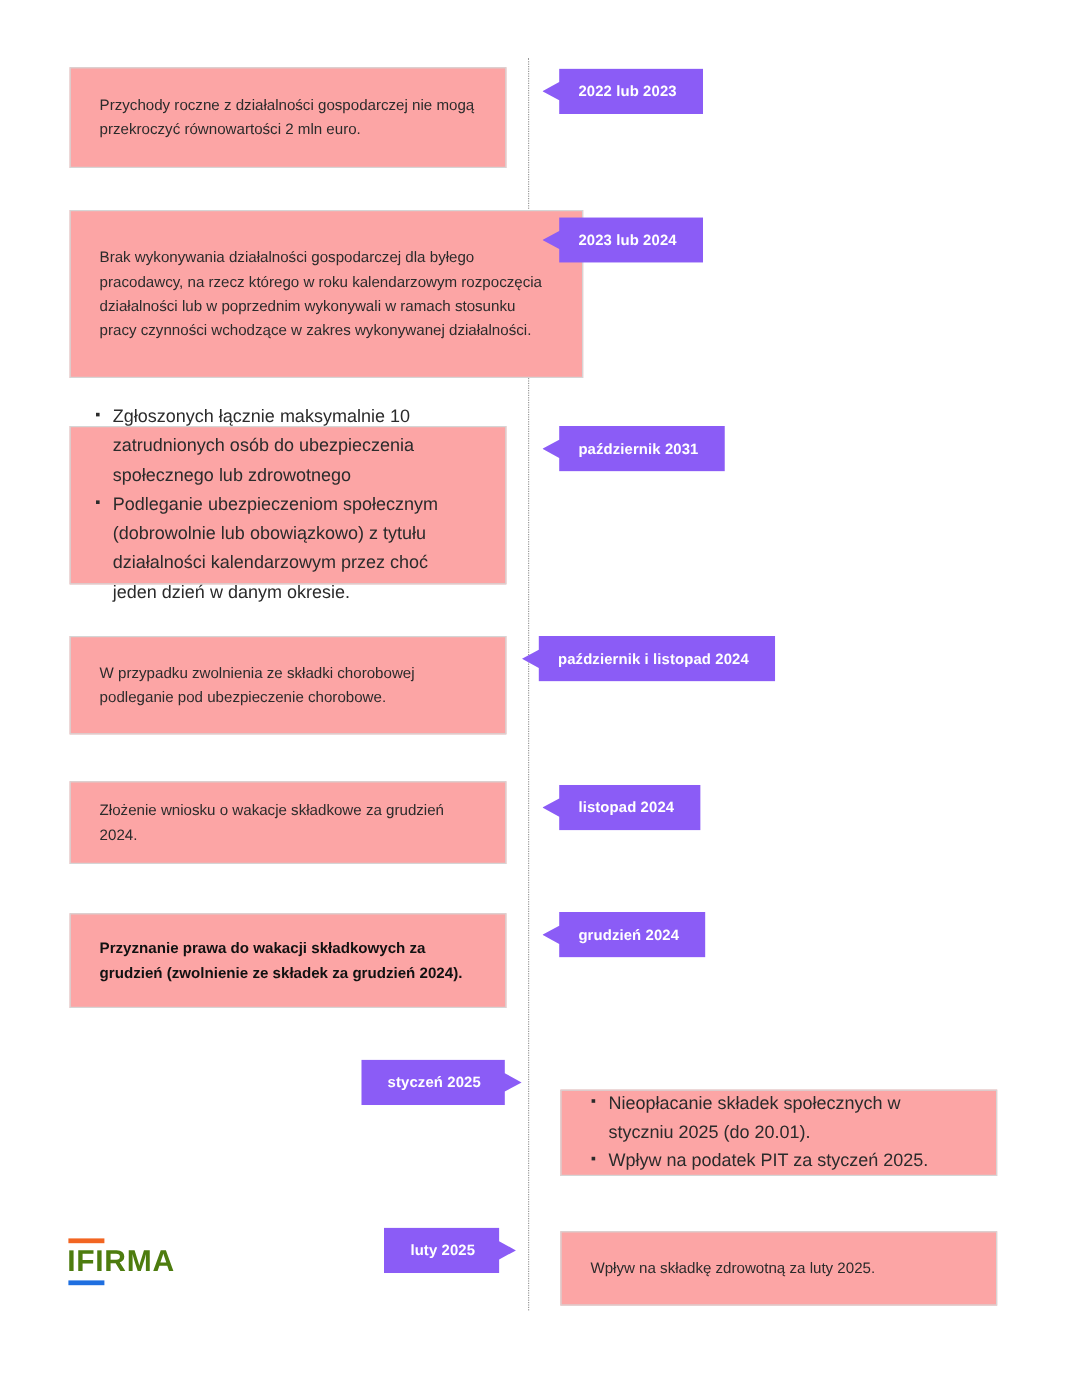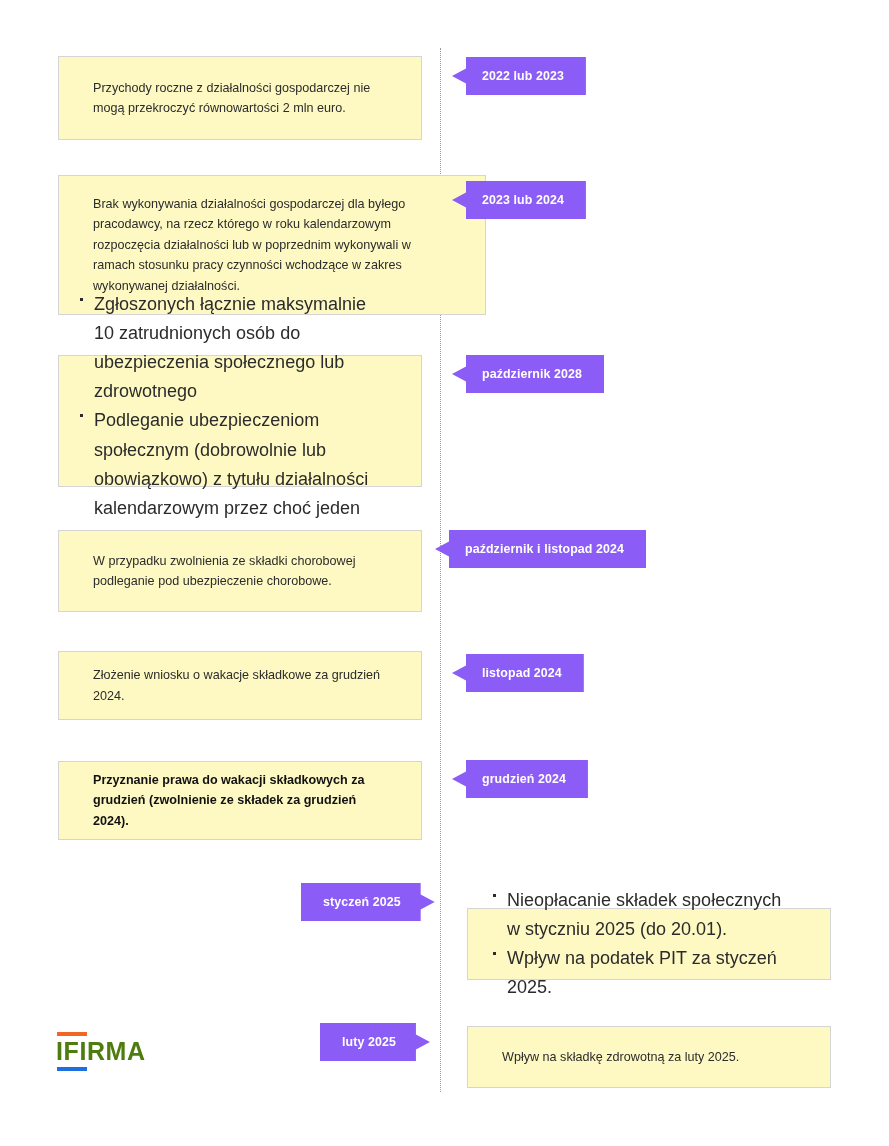--- a/index.html
+++ b/index.html
@@ -30,45 +30,45 @@
     position: absolute;
     left: 0;
     width: 889px;
   }
 
   
   .card {
     position: absolute;
     box-sizing: border-box;
     border: 1px solid #d5d5d5;
-    background: #fef9c3;
+    background: #fca5a5;
     display: flex;
     flex-direction: column;
     justify-content: center;
-    padding: 10px 34px;
+    padding: 10px 24px;
   }
   .card-text {
     font-size: 12.6px;
     line-height: 1.62;
     color: #2b2b2b;
     margin: 0;
   }
   .card-text.bold {
     font-weight: bold;
     color: #111111;
   }
   .bullets {
     margin: 0;
     padding: 0;
     list-style: none;
   }
   .bullets li {
     position: relative;
     padding-left: 17px;
-    font-size: 18px;
+    font-size: 15px;
     line-height: 1.62;
     color: #2b2b2b;
   }
   .bullets li::before {
     content: "";
     position: absolute;
     left: 3px;
     top: 8px;
     width: 3px;
     height: 3px;
@@ -161,21 +161,21 @@
 </div>
 
 <div class="row">
   <div class="card" style="left:58px; top:355px; width:364px; height:132px; padding-left:18px;">
     <ul class="bullets">
       <li>Zgłoszonych łącznie maksymalnie 10 zatrudnionych osób do ubezpieczenia społecznego lub zdrowotnego</li>
       <li>Podleganie ubezpieczeniom społecznym (dobrowolnie lub obowiązkowo) z tytułu działalności kalendarzowym przez choć jeden dzień w danym okresie.</li>
     </ul>
   </div>
   <div class="banner left" style="left:452px; top:355px;">
-    <span>październik 2028</span>
+    <span>październik 2031</span>
   </div>
 </div>
 
 <div class="row">
   <div class="card" style="left:58px; top:530px; width:364px; height:82px;">
     <p class="card-text">W przypadku zwolnienia ze składki chorobowej podleganie pod ubezpieczenie chorobowe.</p>
   </div>
   <div class="banner left" style="left:435px; top:530px;">
     <span>październik i listopad 2024</span>
   </div>

